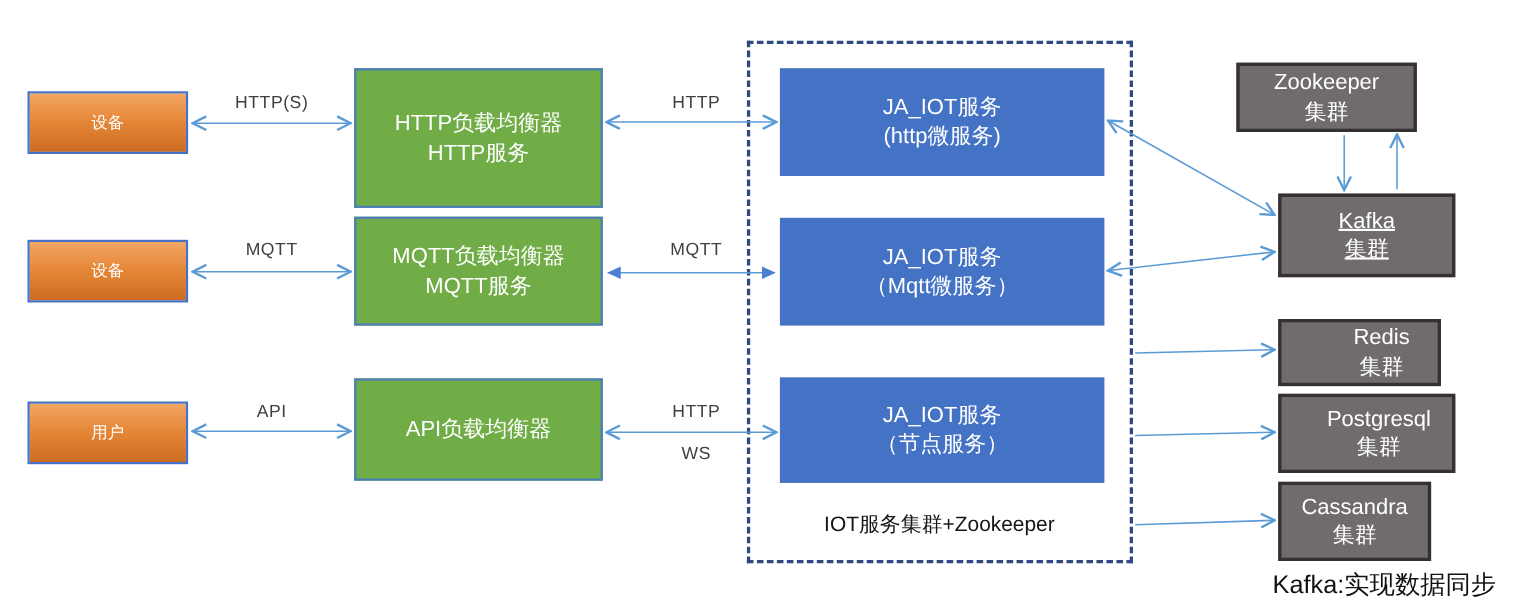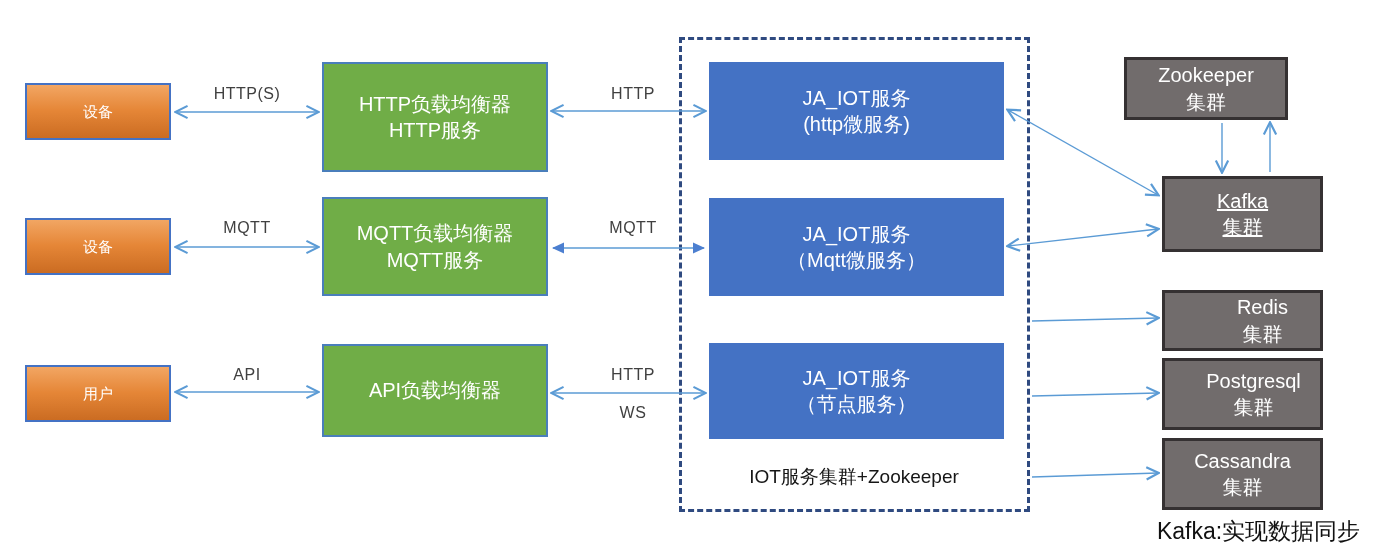--- a/index.html
+++ b/index.html
@@ -70,21 +70,21 @@
   <div class="node orange" style="left:25px;top:83px;width:146px;height:57px;">
     <span class="lbl">设备</span>
   </div>
   <div class="node orange" style="left:25px;top:218px;width:146px;height:57px;">
     <span class="lbl">设备</span>
   </div>
   <div class="node orange" style="left:25px;top:365px;width:146px;height:57px;">
     <span class="lbl">用户</span>
   </div>
 
-  <div class="node green" style="left:322px;top:62px;width:226px;height:110px;">
+  <div class="node green" style="left:322px;top:62px;width:226px;height:127px;">
     <span class="lbl">HTTP负载均衡器
 HTTP服务</span>
   </div>
   <div class="node green" style="left:322px;top:197px;width:226px;height:99px;">
     <span class="lbl">MQTT负载均衡器
 MQTT服务</span>
   </div>
   <div class="node green" style="left:322px;top:344px;width:226px;height:93px;">
     <span class="lbl">API负载均衡器</span>
   </div>
@@ -104,29 +104,29 @@
   <div class="container-label">IOT服务集群+Zookeeper</div>
 
   <div class="node gray" style="left:1124px;top:57px;width:164px;height:63px;">
     <span class="lbl">Zookeeper
 集群</span>
   </div>
   <div class="node gray" style="left:1162px;top:176px;width:161px;height:76px;text-decoration:underline;">
     <span class="lbl">Kafka
 集群</span>
   </div>
-  <div class="node gray" style="left:1162px;top:290px;width:161px;height:61px;padding-left:40px;">
+  <div class="node gray" style="left:1162px;top:290px;width:148px;height:61px;padding-left:40px;">
     <span class="lbl">Redis
 集群</span>
   </div>
   <div class="node gray" style="left:1162px;top:358px;width:161px;height:72px;padding-left:22px;">
     <span class="lbl">Postgresql
 集群</span>
   </div>
-  <div class="node gray" style="left:1162px;top:438px;width:161px;height:72px;">
+  <div class="node gray" style="left:1162px;top:438px;width:139px;height:72px;">
     <span class="lbl">Cassandra
 集群</span>
   </div>
 
   <div class="edge-label" style="left:197px;top:85px;">HTTP(S)</div>
   <div class="edge-label" style="left:583px;top:85px;">HTTP</div>
   <div class="edge-label" style="left:197px;top:219px;">MQTT</div>
   <div class="edge-label" style="left:583px;top:219px;">MQTT</div>
   <div class="edge-label" style="left:197px;top:366px;">API</div>
   <div class="edge-label" style="left:583px;top:366px;">HTTP</div>

